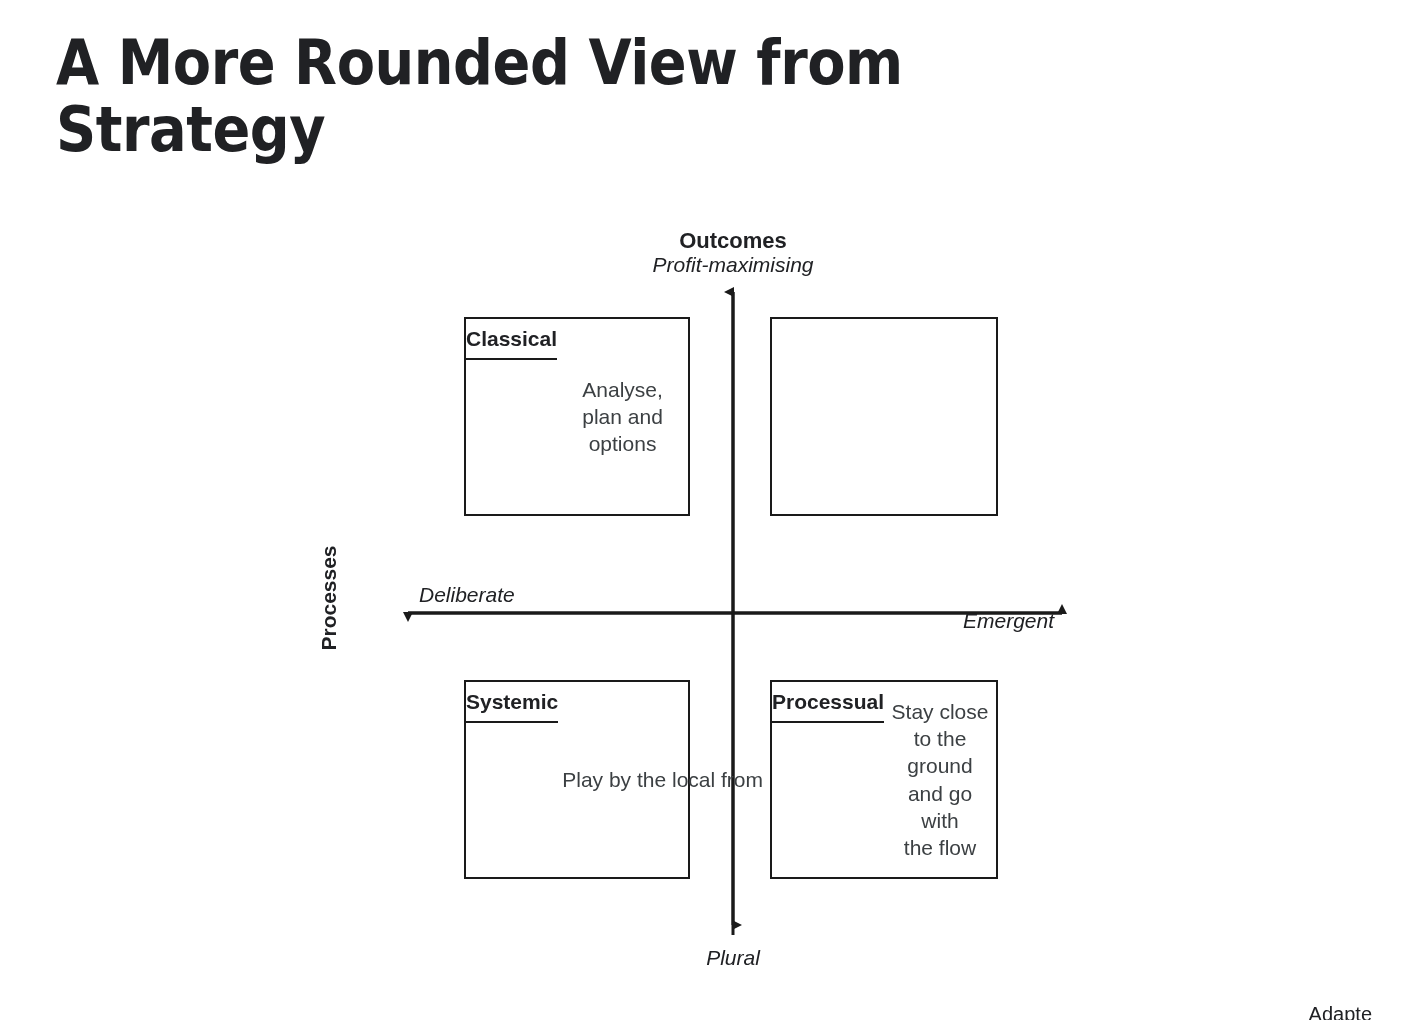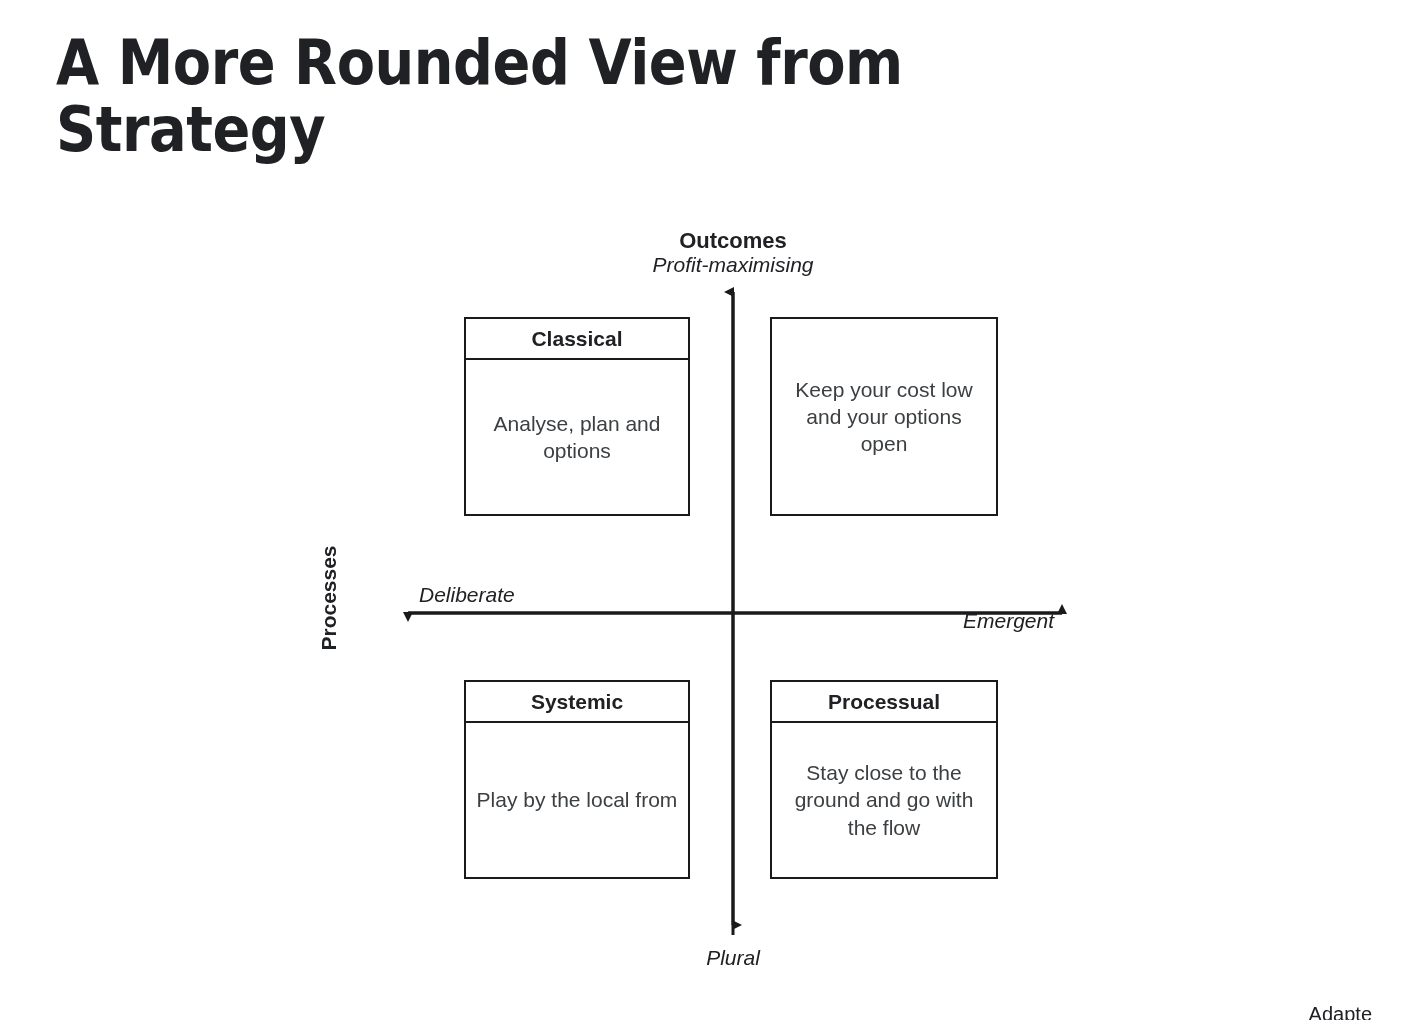--- a/index.html
+++ b/index.html
@@ -104,21 +104,21 @@
     color: #202124;
   }
 
   
   .quad {
     position: absolute;
     box-sizing: border-box;
     border: 2px solid #1a1a1a;
     background: #ffffff;
     display: flex;
-    flex-direction: column;
+    flex-direction: row;
   }
   .quad-header {
     box-sizing: border-box;
     height: 41px;
     border-bottom: 2px solid #1a1a1a;
     display: flex;
     align-items: center;
     justify-content: center;
     font-weight: 700;
     font-size: 21px;
@@ -199,25 +199,20 @@
 
   <div class="quad quad-classical">
     <div class="quad-header">Classical</div>
     <div class="quad-body">
       <span>Analyse, plan and
 options</span>
     </div>
   </div>
 
   <div class="quad quad-evolutionary">
-    <div class="quad-body">
-      <span>Keep your cost low
-and your options
-open</span>
-    </div>
   </div>
 
   <div class="quad quad-systemic">
     <div class="quad-header">Systemic</div>
     <div class="quad-body">
       <span>Play by the local from</span>
     </div>
   </div>
 
   <div class="quad quad-processual">

